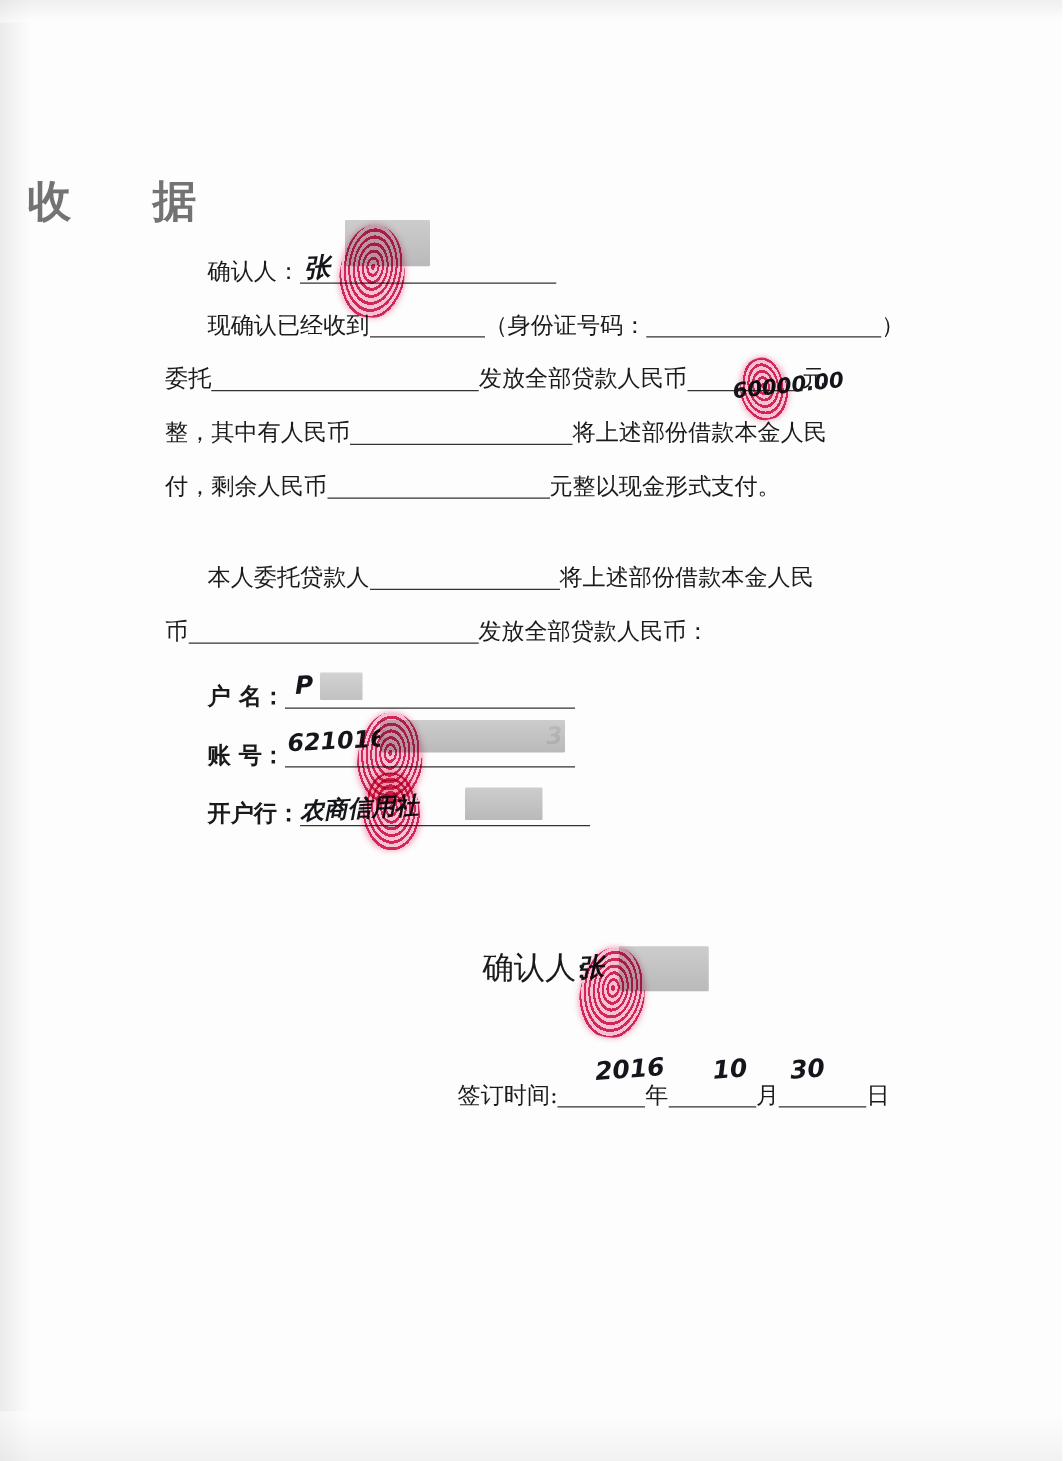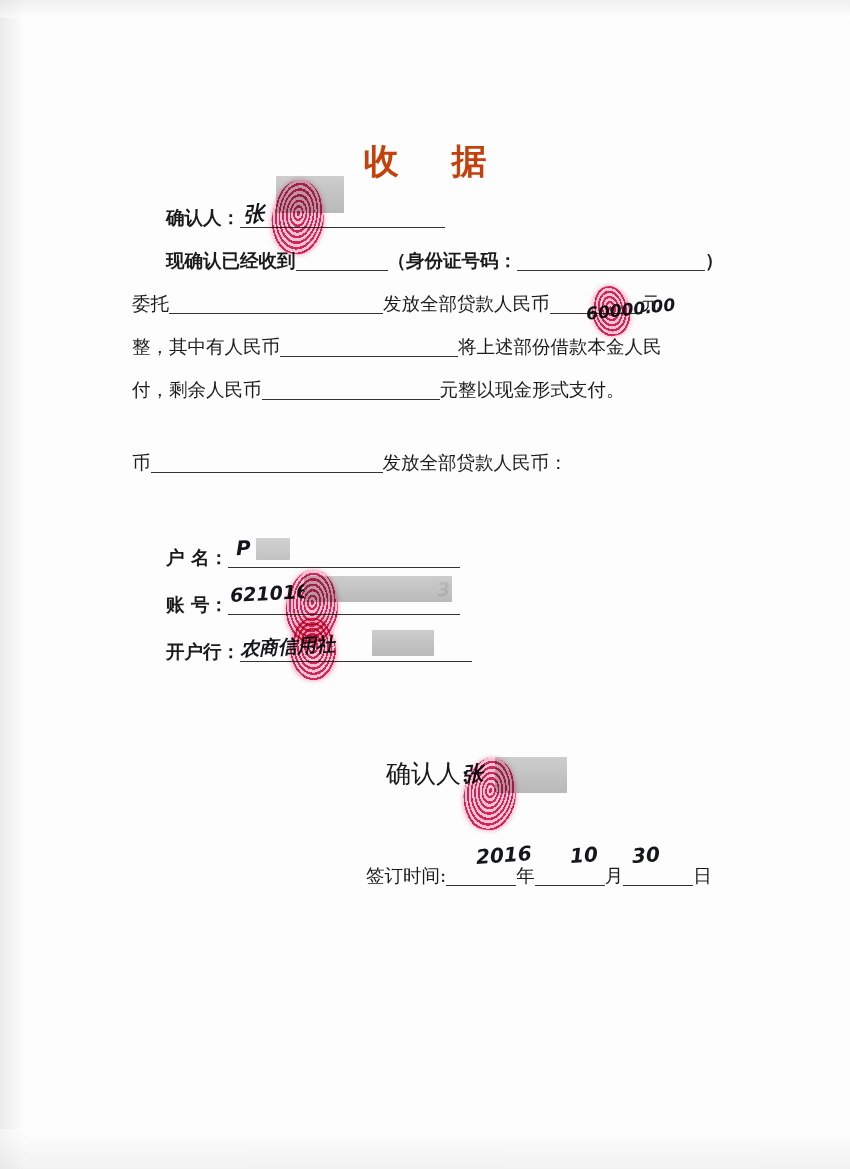--- a/index.html
+++ b/index.html
@@ -37,45 +37,43 @@
     position: absolute;
     left: 0; right: 0; bottom: 0; height: 40px;
     background: linear-gradient(to top, #e6e6e6, #ffffff);
     opacity: .5;
   }
 
   .doc-title {
     position: absolute;
     top: 138px;
     left: 0; right: 0;
-    text-align: center;
     font-size: 35px;
     letter-spacing: 22px;
     text-indent: 22px;
     font-weight: 700;
-    font-family: Liberation Serif, serif;
-    color: #c2410c;
+    font-family: Liberation Mono, monospace;
+    color: #737373;
   }
 
   .body-text {
     position: absolute;
     left: 132px;
     top: 196px;
     width: 586px;
     font-size: 18.5px;
     line-height: 43px;
     color: #1b1b1b;
   }
   .line {
     white-space: nowrap;
     position: relative;
   }
   .indent {
     padding-left: 34px;
-    font-weight: bold;
   }
   .blank {
     display: inline-block;
     border-bottom: 1px solid #333;
     height: 20px;
     vertical-align: -4px;
   }
   .b70 { width: 70px; }
   .b90 { width: 92px; }
   .b150 { width: 152px; }
@@ -214,20 +212,23 @@
     <div class="line">
       <span>整，其中有人民币</span><span class="blank b175"></span><span>将上述部份借款本金人民</span>
     </div>
 
     <div class="line">
       <span>付，剩余人民币</span><span class="blank b175"></span><span>元整以现金形式支付。</span>
     </div>
 
     <div class="gap-para"></div>
 
+    <div class="line indent">
+      <span>本人委托贷款人</span><span class="blank b150"></span><span>将上述部份借款本金人民</span>
+    </div>
 
     <div class="line">
       <span>币</span><span class="blank b230"></span><span>发放全部贷款人民币：</span>
     </div>
   </div>
 
   <div class="acct-block">
     <div class="acct-row">
       <span class="acct-label">户  名：</span><span class="blank b230"></span>
     </div>

